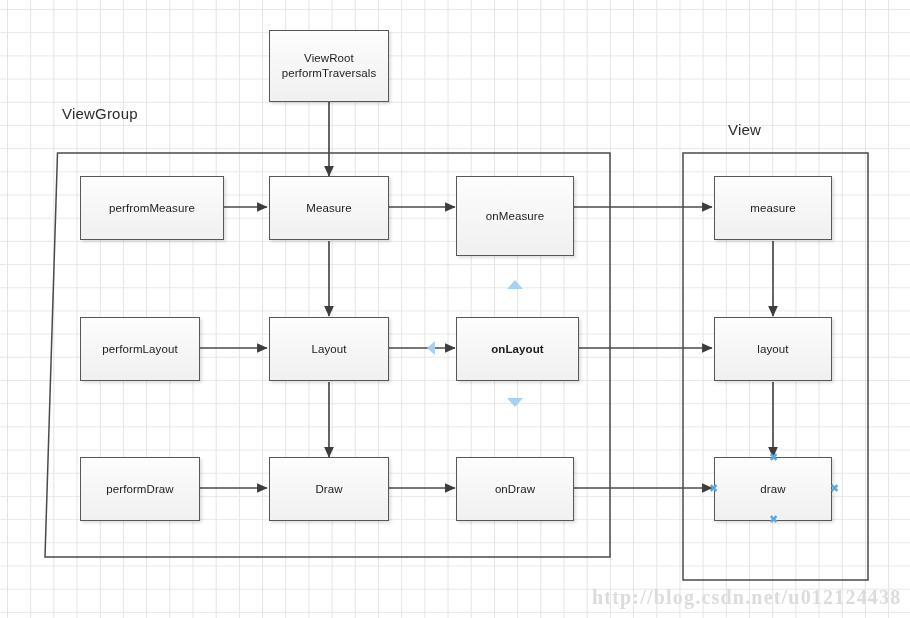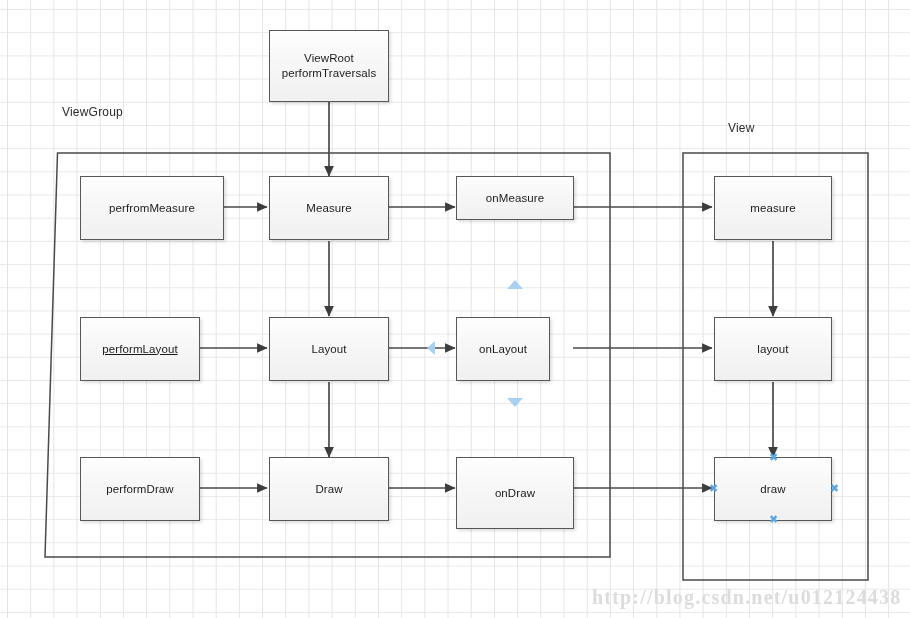--- a/index.html
+++ b/index.html
@@ -45,21 +45,21 @@
     font-size: 11.5px;
     line-height: 15px;
     letter-spacing: 0.1px;
     z-index: 5;
   }
   .node span { display: block; }
 
   
   .group-label {
     position: absolute;
-    font-size: 12px;
+    font-size: 15px;
     color: #2b2b2b;
     letter-spacing: 0.2px;
     white-space: nowrap;
     z-index: 4;
   }
 
   
   .handle-tri {
     position: absolute;
     width: 0;
@@ -167,53 +167,53 @@
   </div>
 
   <div class="node" style="left:80px; top:176px; width:144px; height:64px;">
     <span>perfromMeasure</span>
   </div>
 
   <div class="node" style="left:269px; top:176px; width:120px; height:64px;">
     <span>Measure</span>
   </div>
 
-  <div class="node" style="left:456px; top:176px; width:118px; height:44px;">
+  <div class="node" style="left:456px; top:176px; width:118px; height:80px;">
     <span>onMeasure</span>
   </div>
 
   <div class="node" style="left:714px; top:176px; width:118px; height:64px;">
     <span>measure</span>
   </div>
 
-  <div class="node" style="left:80px; top:317px; width:120px; height:64px;text-decoration:underline;">
+  <div class="node" style="left:80px; top:317px; width:120px; height:64px;">
     <span>performLayout</span>
   </div>
 
   <div class="node" style="left:269px; top:317px; width:120px; height:64px;">
     <span>Layout</span>
   </div>
 
-  <div class="node" style="left:456px; top:317px; width:94px; height:64px;">
+  <div class="node" style="left:456px; top:317px; width:123px; height:64px;font-weight:bold;">
     <span>onLayout</span>
   </div>
 
   <div class="node" style="left:714px; top:317px; width:118px; height:64px;">
     <span>layout</span>
   </div>
 
   <div class="node" style="left:80px; top:457px; width:120px; height:64px;">
     <span>performDraw</span>
   </div>
 
   <div class="node" style="left:269px; top:457px; width:120px; height:64px;">
     <span>Draw</span>
   </div>
 
-  <div class="node" style="left:456px; top:457px; width:118px; height:72px;">
+  <div class="node" style="left:456px; top:457px; width:118px; height:64px;">
     <span>onDraw</span>
   </div>
 
   <div class="node" style="left:714px; top:457px; width:118px; height:64px;">
     <span>draw</span>
   </div>
 
   <div class="watermark" style="left:592px; top:586px;font-weight:bold;">http://blog.csdn.net/u012124438</div>
 
 </div>

